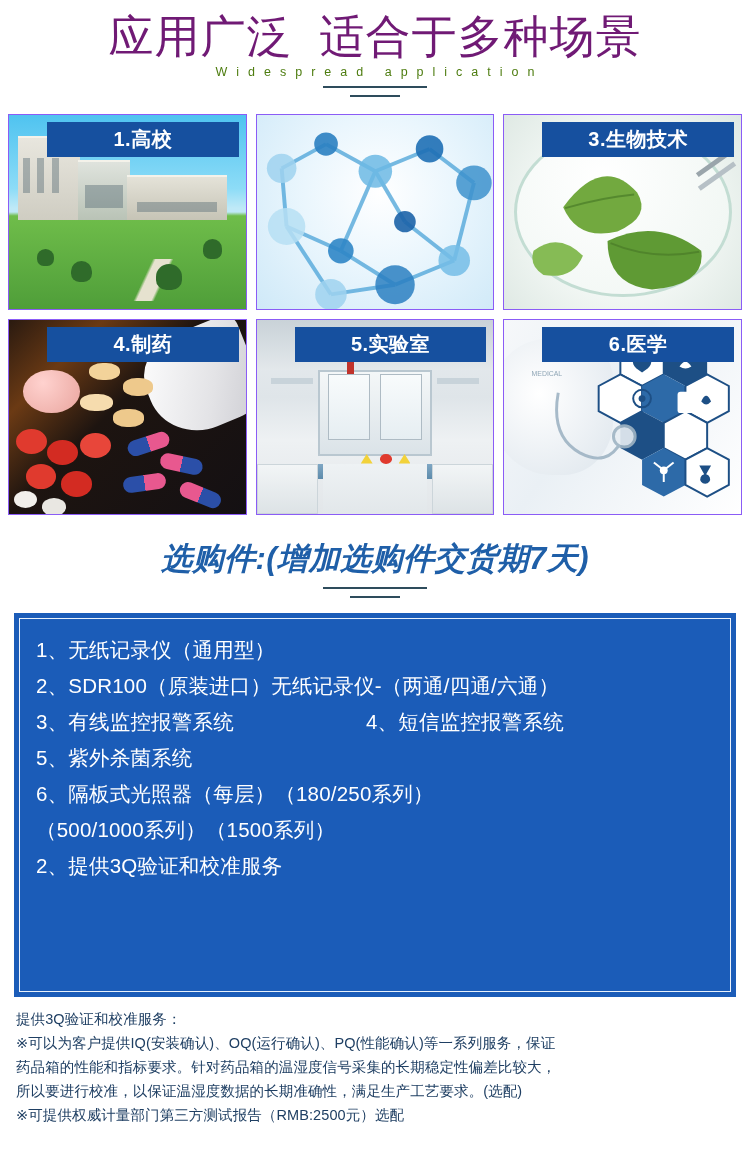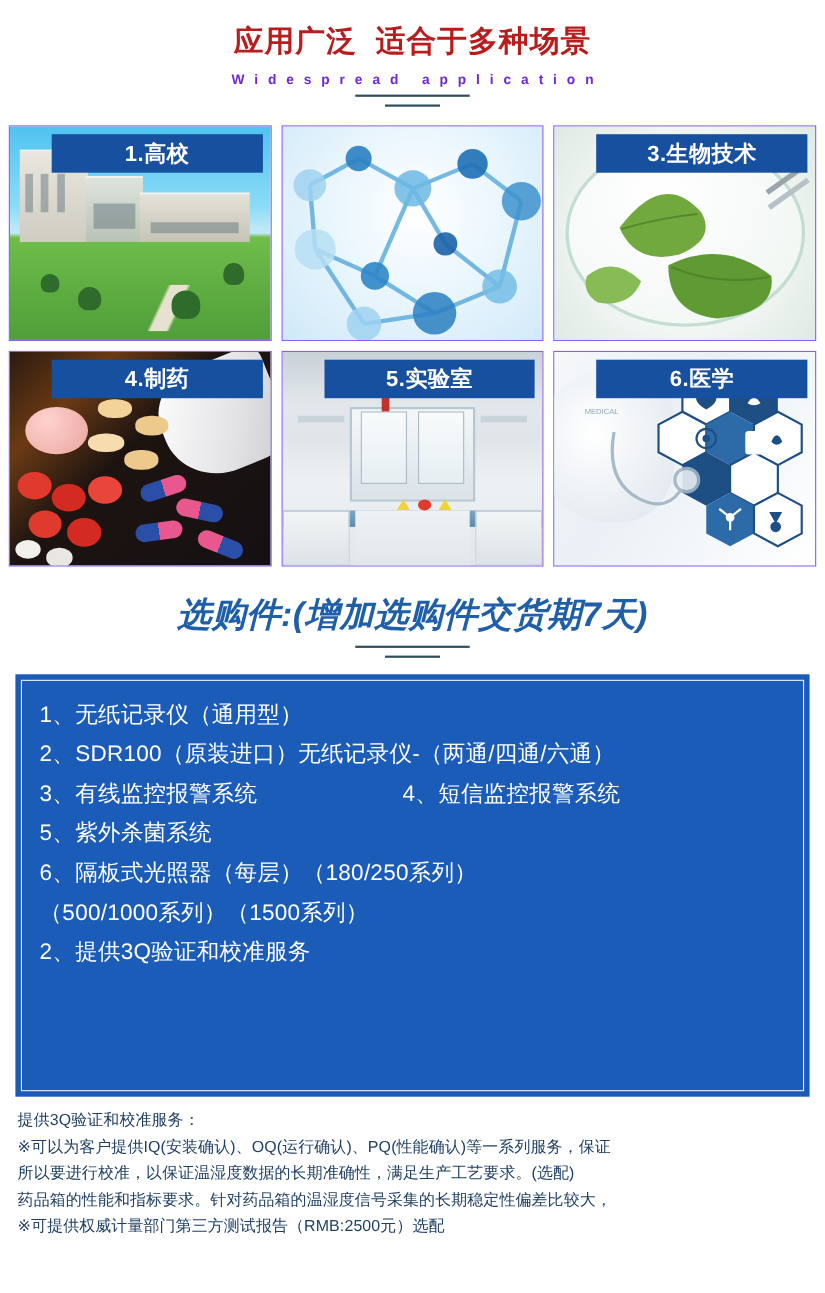--- a/index.html
+++ b/index.html
@@ -8,34 +8,34 @@
     height: 1175px;
     background: #ffffff;
     font-family: "Liberation Sans", "DejaVu Sans", sans-serif;
     overflow: hidden;
   }
   .page { position: relative; width: 750px; height: 1175px; background: #fff; }
 
   
   .header { padding-top: 14px; text-align: center; }
   .header-title {
-    font-size: 27px;
-    font-weight: 700;
-    color: #b91c1c;
+    font-size: 45px;
+    font-weight: 400;
+    color: #701a75;
     letter-spacing: 1px;
     line-height: 46px;
     white-space: pre;
   }
   .header-sub {
     margin-top: 5px;
     font-size: 12.5px;
-    color: #6d28d9;
+    color: #4d7c0f;
     letter-spacing: 9px;
     text-indent: 9px;
-    font-weight: 700;
+    font-weight: 400;
   }
   .divider-wrap { margin-top: 7px; display: flex; flex-direction: column; align-items: center; }
   .divider-long { width: 104px; height: 2px; background: #2e4c5c; }
   .divider-short { width: 50px; height: 2px; background: #2e4c5c; margin-top: 7px; }
 
   
   .gallery {
     margin-top: 17px;
     padding: 0 8px;
     display: grid;
@@ -363,18 +363,18 @@
       <div class="opt-row">5、紫外杀菌系统</div>
       <div class="opt-row">6、隔板式光照器（每层）（180/250系列）</div>
       <div class="opt-row">（500/1000系列）（1500系列）</div>
       <div class="opt-row">2、提供3Q验证和校准服务</div>
     </div>
   </div>
 
   <div class="footer">
     <div class="foot-line">提供3Q验证和校准服务：</div>
     <div class="foot-line">※可以为客户提供IQ(安装确认)、OQ(运行确认)、PQ(性能确认)等一系列服务，保证</div>
+    <div class="foot-line">药品箱的性能和指标要求。针对药品箱的温湿度信号采集的长期稳定性偏差比较大，</div>
     <div class="foot-line">所以要进行校准，以保证温湿度数据的长期准确性，满足生产工艺要求。(选配)</div>
-    <div class="foot-line">药品箱的性能和指标要求。针对药品箱的温湿度信号采集的长期稳定性偏差比较大，</div>
     <div class="foot-line">※可提供权威计量部门第三方测试报告（RMB:2500元）选配</div>
   </div>
 
 </div>
 
 </body></html>

